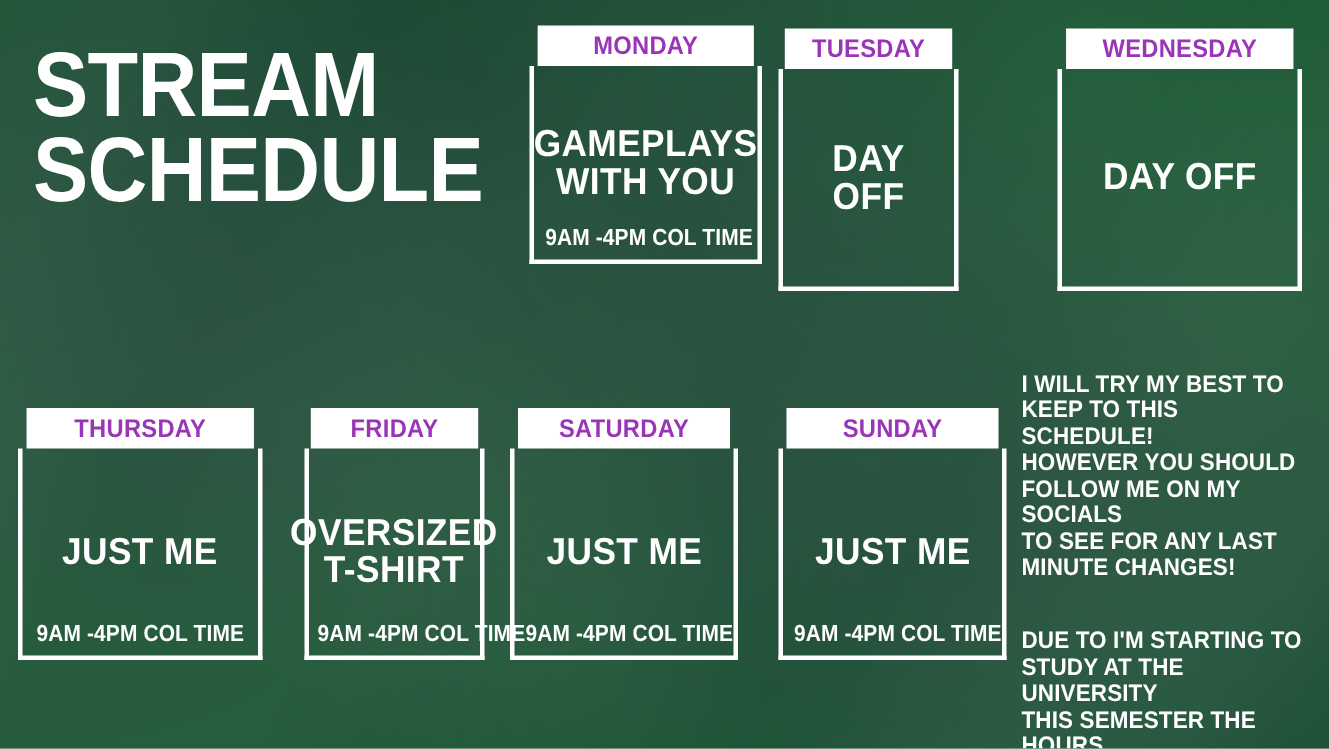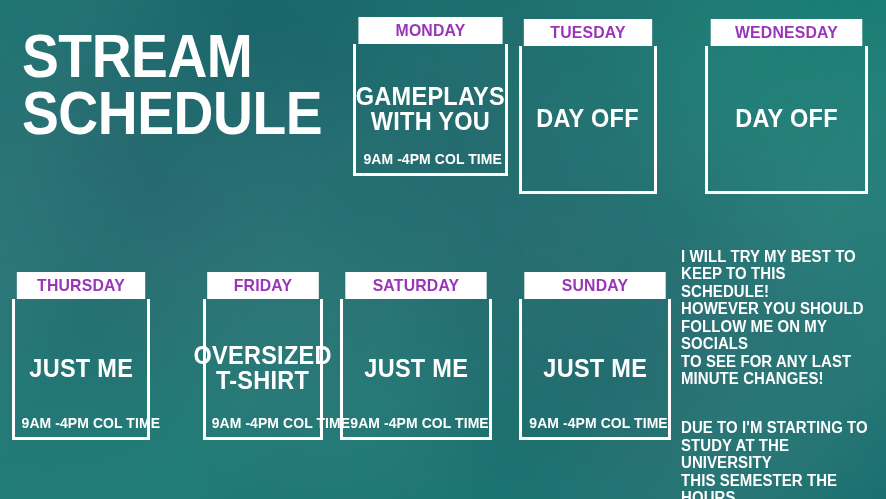--- a/index.html
+++ b/index.html
@@ -6,21 +6,21 @@
 
   html, body {
     width:886px; height:499px;
     overflow:hidden;
     font-family:"Liberation Sans", sans-serif;
   }
 
   #poster {
     position:relative;
     width:886px; height:499px;
-    background:#0f766e;
+    background:#14532d;
     overflow:hidden;
   }
 
   
   .tex {
     position:absolute; inset:0;
     pointer-events:none;
   }
   .tex.a {
     background:
@@ -113,27 +113,27 @@
     text-transform:uppercase;
     transform:scaleX(.9);
     letter-spacing:.1px;
     white-space:nowrap;
   }
   .card-time:empty { display:none; }
 
   
   #card-monday    { left:353px; top:17px;  width:155px; }
   #card-monday    .card-body { height:132px; }
-  #card-tuesday   { left:519px; top:19px;  width:138px;border-radius:19px; }
+  #card-tuesday   { left:519px; top:19px;  width:120px;border-radius:19px; }
   #card-tuesday   .card-body { height:148px; }
   #card-wednesday { left:680px; top:19px;  width:188px;padding-left:25px; }
   #card-wednesday .card-body { height:148px; }
 
   
-  #card-thursday  { left:12px;  top:272px; width:138px; }
+  #card-thursday  { left:12px;  top:272px; width:163px; }
   #card-friday    { left:183px; top:272px; width:140px;padding-left:20px; }
   #card-saturday  { left:340px; top:272px; width:152px; }
   #card-sunday    { left:519px; top:272px; width:152px; }
   #card-thursday .card-body,
   #card-friday   .card-body,
   #card-saturday .card-body,
   #card-sunday   .card-body { height:141px; }
 
   
   #note {

